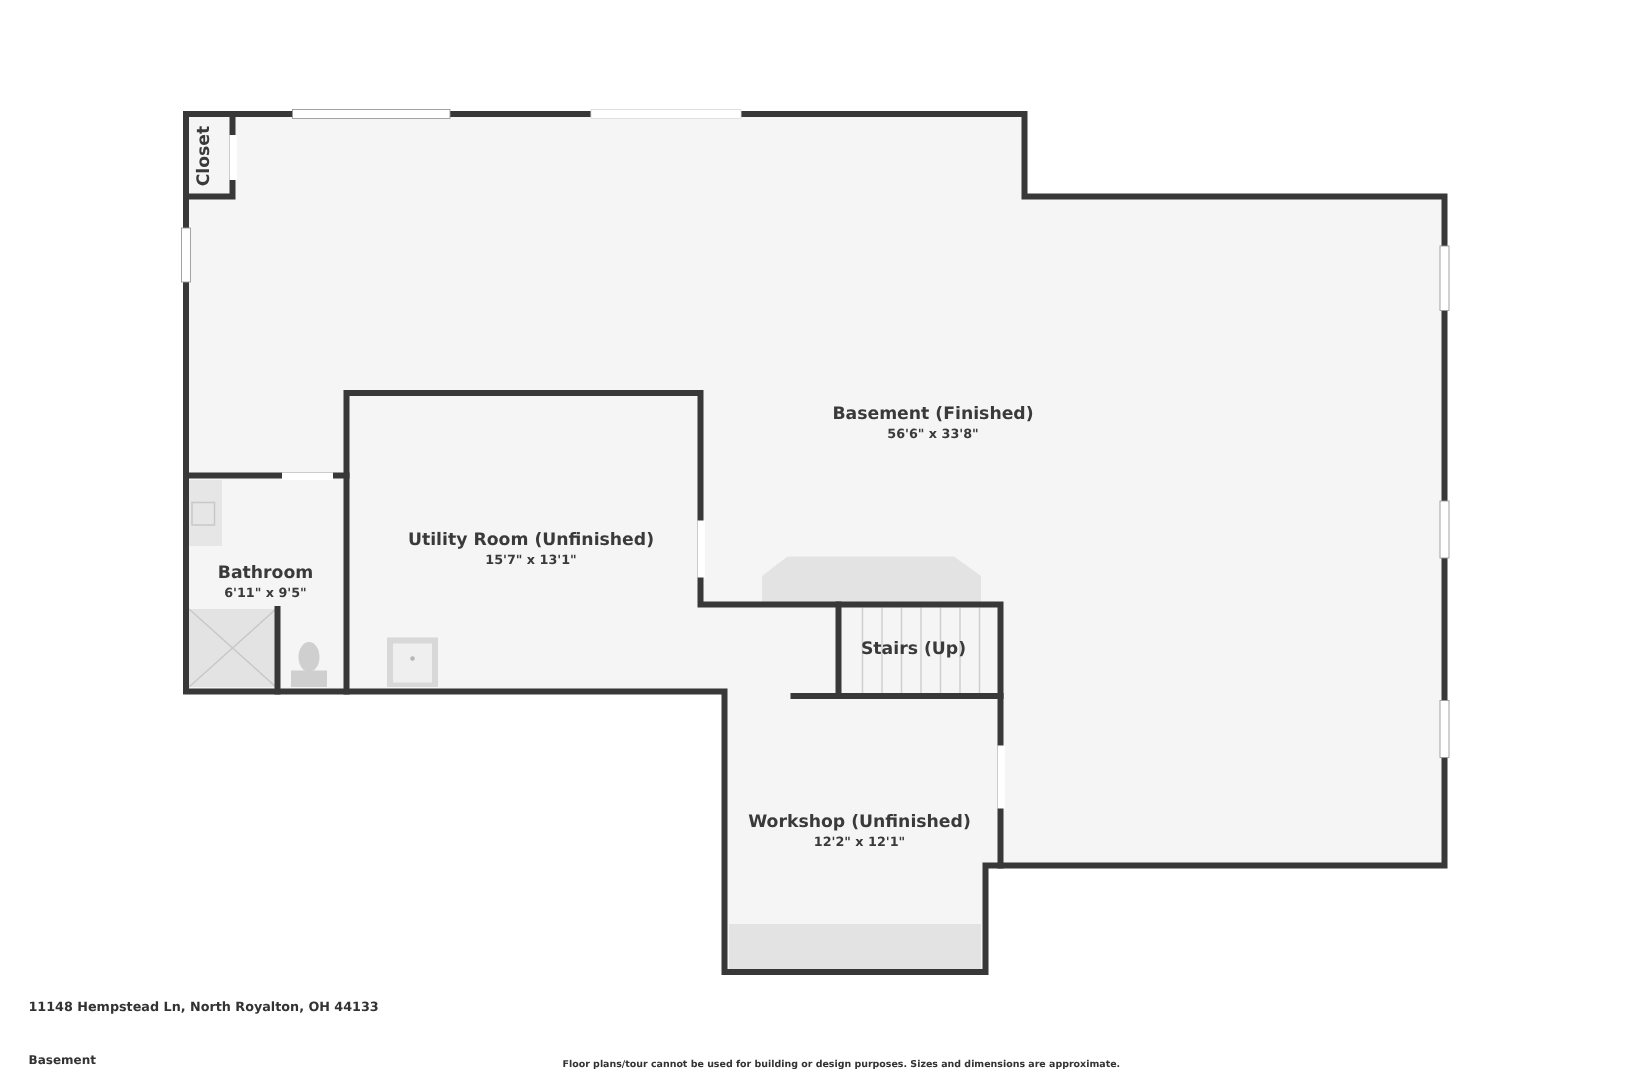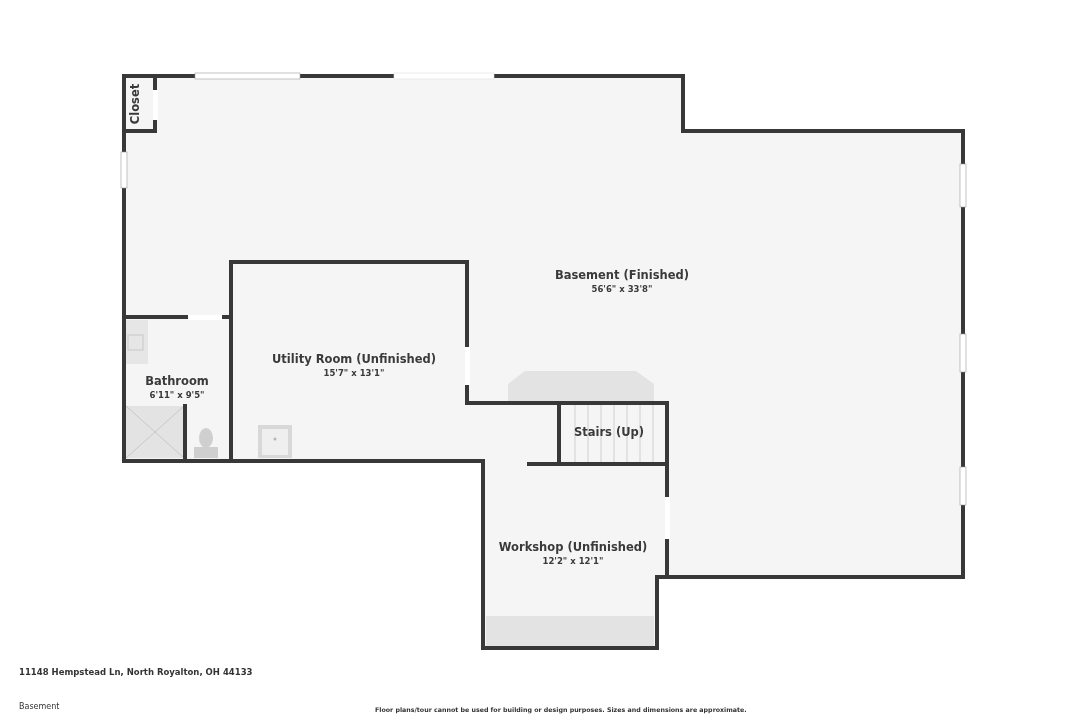--- a/index.html
+++ b/index.html
@@ -1,21 +1,21 @@
 <!DOCTYPE html>
 <html><head>
 <meta charset="utf-8">
 <style>
   html,body{margin:0;padding:0;background:#ffffff;}
   body{width:1086px;height:724px;position:relative;overflow:hidden;font-family:"DejaVu Sans","Liberation Sans",sans-serif;}
   svg{position:absolute;left:0;top:0;}
   .room-name{font-family:"DejaVu Sans",sans-serif;font-size:11.5px;font-weight:bold;fill:#3a3a3a;}
   .room-dim{font-family:"DejaVu Sans",sans-serif;font-size:8.5px;font-weight:bold;fill:#3a3a3a;}
   .address{position:absolute;left:19px;top:667px;font-size:8.5px;font-weight:bold;color:#333;}
-  .level{position:absolute;left:19px;top:702px;font-size:8px;font-weight:normal;color:#333;}
+  .level{position:absolute;left:19px;top:702px;font-size:8px;font-weight:bold;color:#333;}
   .watermark{position:absolute;left:2px;top:697px;font-size:20px;color:#555;letter-spacing:1px;font-family:"Liberation Sans",sans-serif;opacity:0.85;margin-top:44px;}
   .disclaimer{position:absolute;left:375px;top:706px;font-size:6.3px;font-weight:bold;color:#333;}
 </style>
 </head>
 <body>
 
 <svg width="1086" height="724" viewBox="0 0 1086 724">
 
   <polygon points="124,76 683,76 683,131 963,131 963,577 657,577 657,648 483,648 483,461 124,461" fill="#f5f5f5"></polygon>
 

